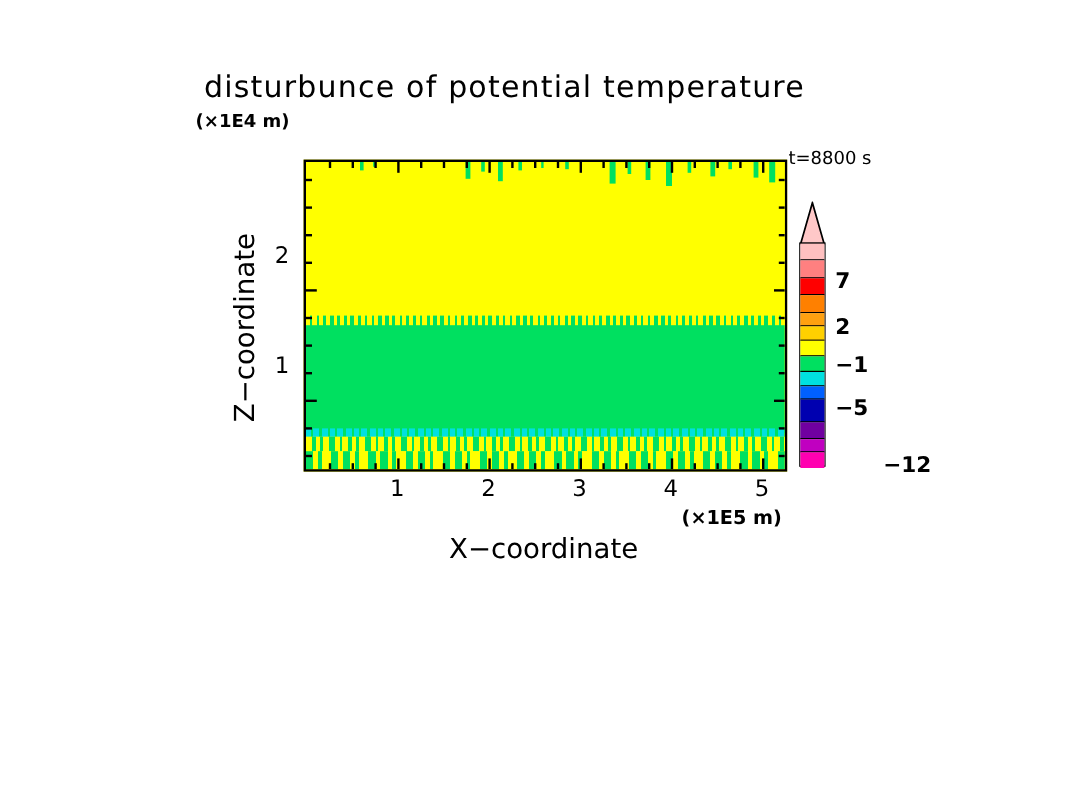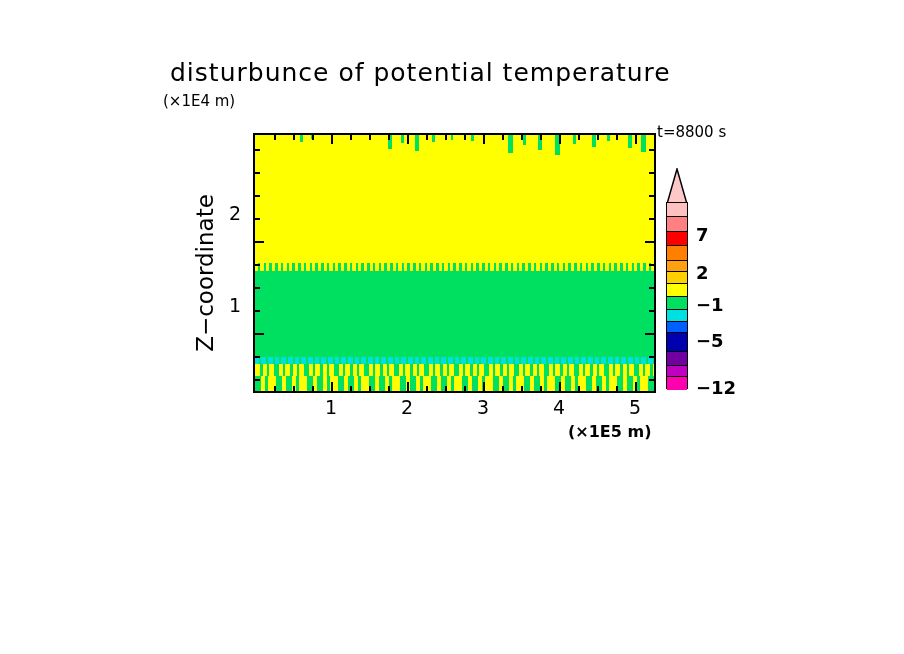--- a/index.html
+++ b/index.html
@@ -13,21 +13,21 @@
   .root{position:absolute;left:0;top:0;width:849px;height:654px;}
 
   
   #chart-title{
     position:absolute;left:170px;top:58px;width:600px;
     font-size:25px;letter-spacing:1px;color:#000;
     white-space:nowrap;
   }
   #z-unit-label{
     position:absolute;left:163px;top:92px;
-    font-size:15px;font-weight:normal;color:#000;white-space:nowrap;
+    font-size:15px;font-weight:bold;color:#000;white-space:nowrap;
   }
   #x-unit-label{
     position:absolute;left:568px;top:422px;
     font-size:16px;font-weight:bold;color:#000;white-space:nowrap;
   }
   #time-label{
     position:absolute;left:657px;top:123px;
     font-size:15px;color:#000;white-space:nowrap;
   }
   #x-axis-title{
@@ -209,20 +209,21 @@
   <div class="xticklabel" style="left:311px;top:396px;">1</div>
   <div class="xticklabel" style="left:387px;top:396px;">2</div>
   <div class="xticklabel" style="left:463px;top:396px;">3</div>
   <div class="xticklabel" style="left:539px;top:396px;">4</div>
   <div class="xticklabel" style="left:615px;top:396px;">5</div>
 
   <div class="yticklabel" style="left:201px;top:202px;">2</div>
   <div class="yticklabel" style="left:201px;top:294px;">1</div>
 
   <div id="x-unit-label">(×1E5 m)</div>
+  <div id="x-axis-title">X−coordinate</div>
   <div id="y-axis-title">Z−coordinate</div>
 
   <div id="colorbar">
     <svg id="cb-arrow" width="22" height="37" viewBox="0 0 22 37">
       <polygon points="11,1 21,36 1,36" fill="#ffc8c8" stroke="#000" stroke-width="1.5" stroke-linejoin="miter"></polygon>
     </svg>
     <div id="cb-body">
       <div class="cb-seg" style="top:0;height:14.4px;background:#ffc0c0;"></div>
       <div class="cb-seg" style="top:14.4px;height:14.4px;background:#ff8080;"></div>
       <div class="cb-seg" style="top:28.8px;height:14.4px;background:#ff0000;"></div>
@@ -235,16 +236,16 @@
       <div class="cb-seg" style="top:118.6px;height:11px;background:#0060ff;"></div>
       <div class="cb-seg" style="top:129.6px;height:19px;background:#0000b0;"></div>
       <div class="cb-seg" style="top:148.6px;height:14px;background:#7000a0;"></div>
       <div class="cb-seg" style="top:162.6px;height:11px;background:#c000c0;"></div>
       <div class="cb-seg" style="top:173.6px;height:13.4px;background:#ff00b0;"></div>
     </div>
     <div class="cb-label" style="top:56px;">7</div>
     <div class="cb-label" style="top:94px;">2</div>
     <div class="cb-label" style="top:126px;">−1</div>
     <div class="cb-label" style="top:162px;">−5</div>
-    <div class="cb-label" style="top:209px;">−12</div>
+    <div class="cb-label" style="top:209px;margin-left:40px;">−12</div>
   </div>
 
 </div>
 
 </body></html>

